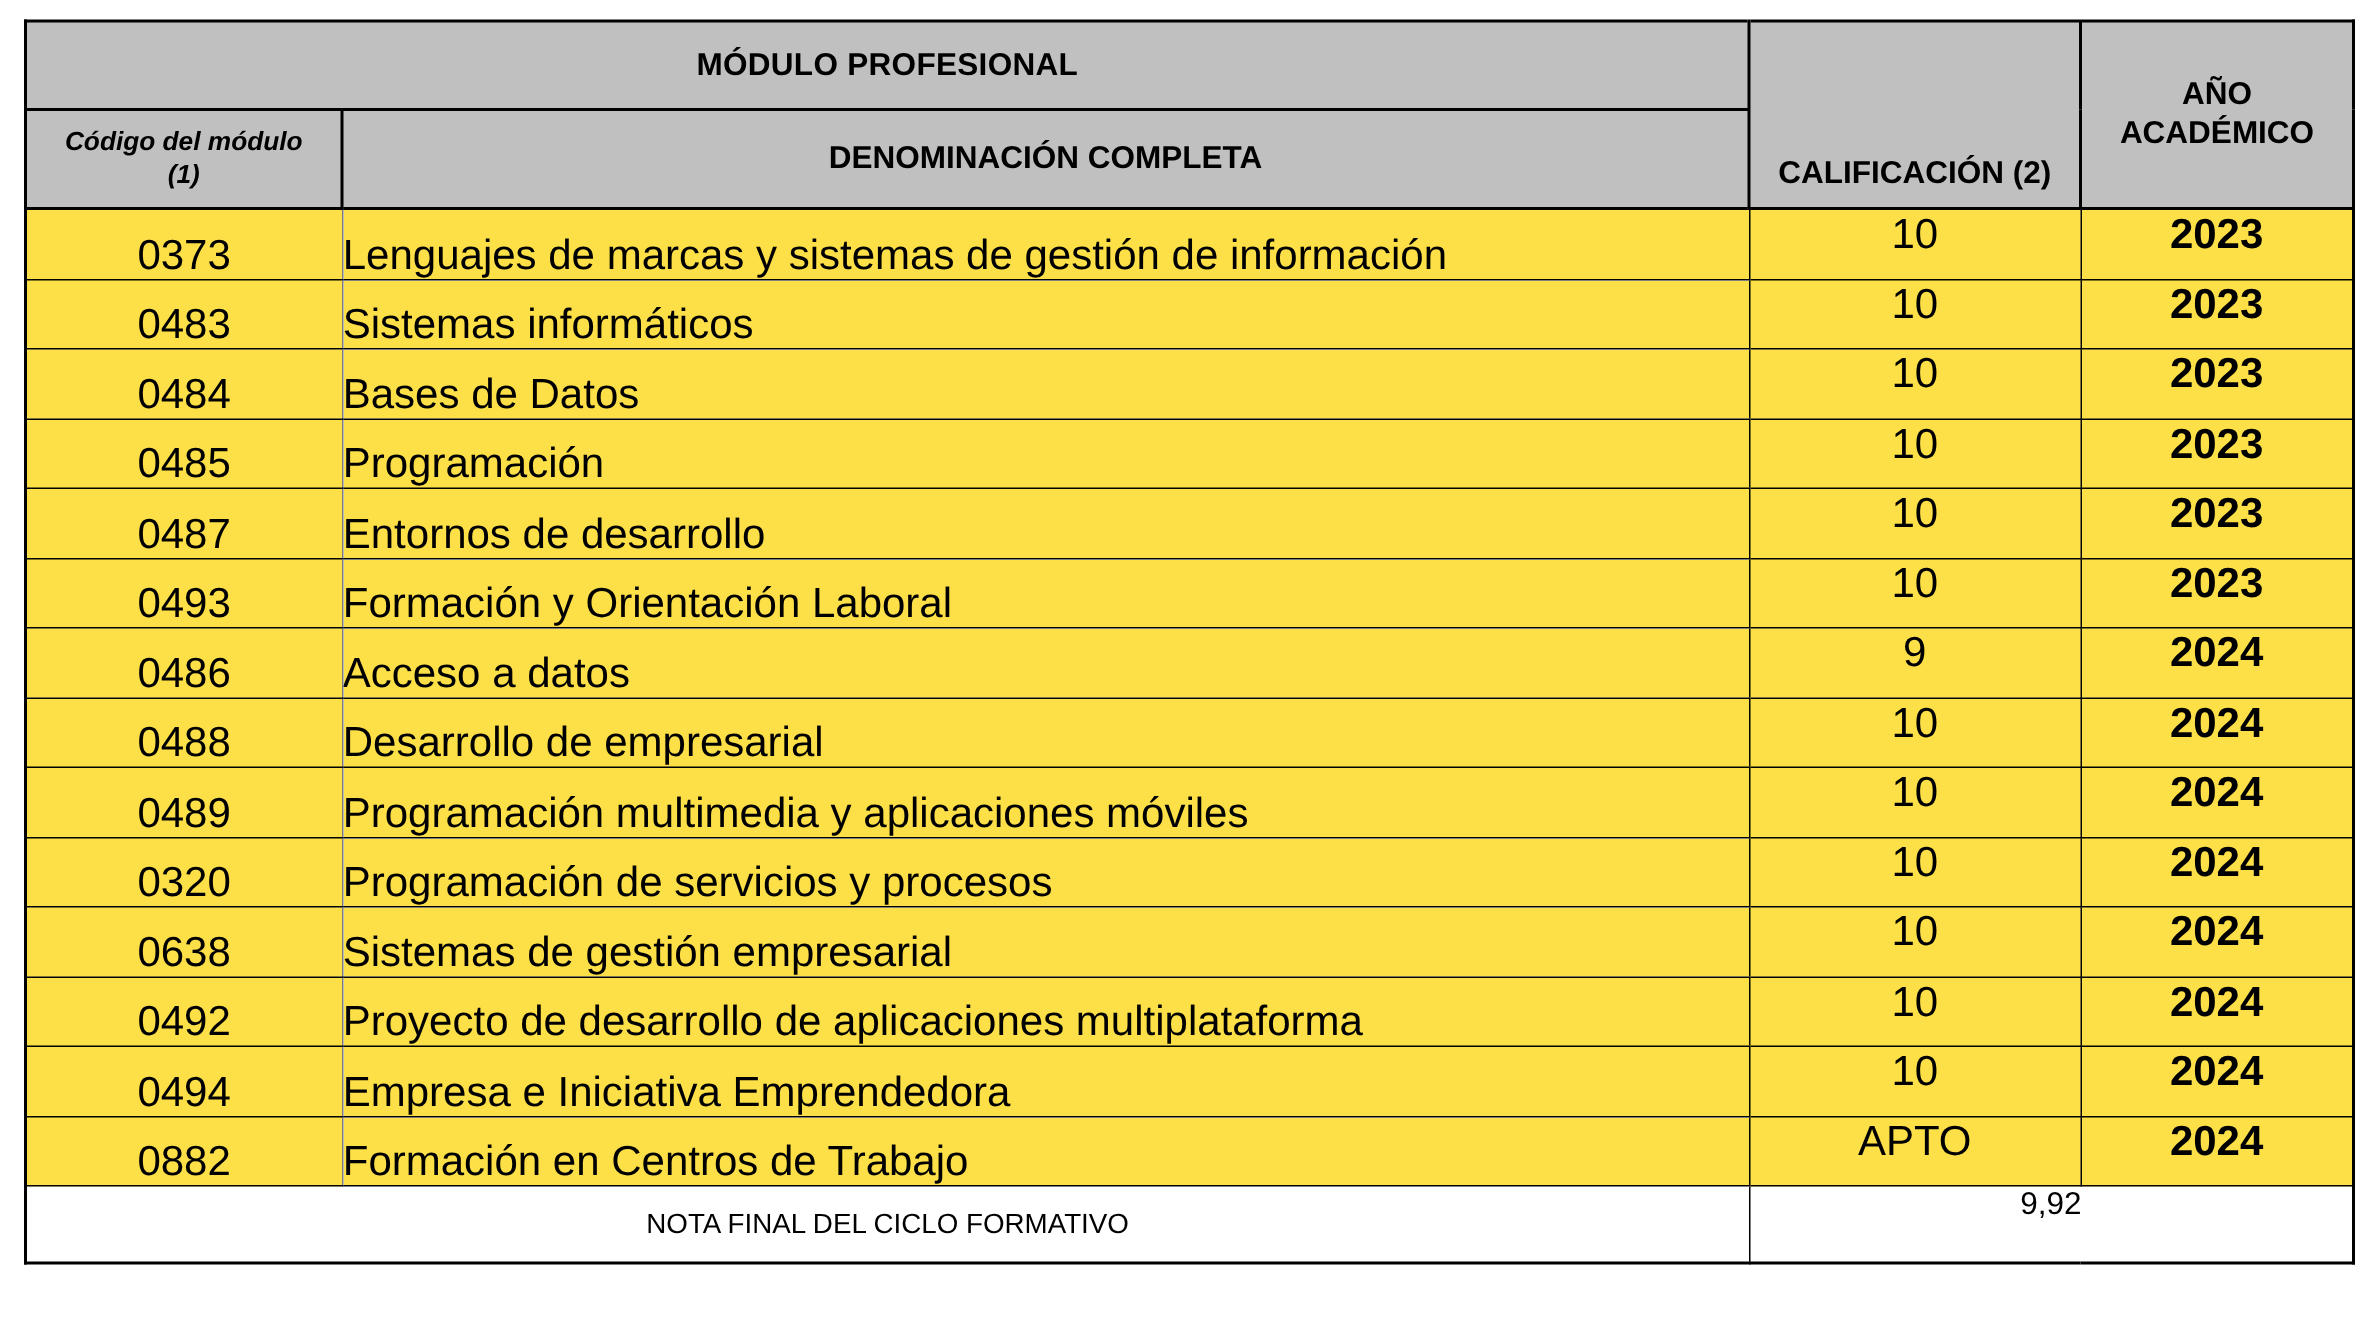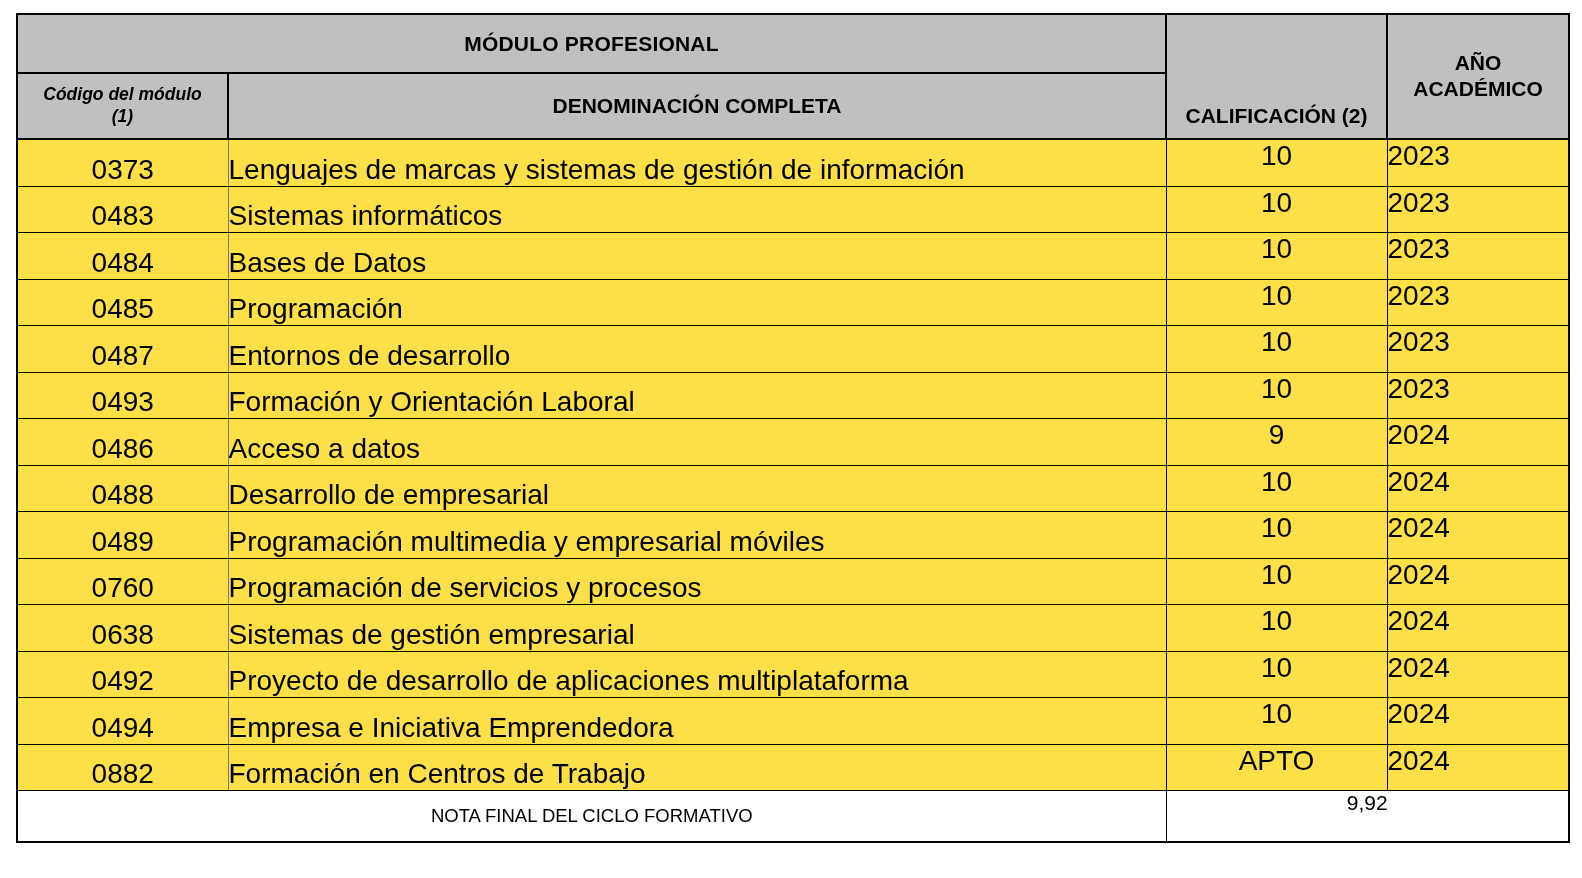--- a/index.html
+++ b/index.html
@@ -103,23 +103,24 @@
     overflow: hidden;
   }
   td.cell-grade {
     text-align: center;
     vertical-align: top;
     padding-top: 5px;
     border-left: 1.6px solid #000000;
     border-right: 1.6px solid #000000;
   }
   td.cell-year {
-    text-align: left;
+    text-align: center;
     vertical-align: top;
     padding-top: 5px;
+    font-weight: bold;
   }
 
   
   tr.final-row td {
     height: 50px;
     padding: 0;
     background: #ffffff;
     border-bottom: none;
   }
   td.final-label {
@@ -216,26 +217,26 @@
           <td class="cell-year">2024</td>
         </tr>
         <tr class="mod-row">
           <td class="cell-code">0488</td>
           <td class="cell-name">Desarrollo de empresarial</td>
           <td class="cell-grade">10</td>
           <td class="cell-year">2024</td>
         </tr>
         <tr class="mod-row">
           <td class="cell-code">0489</td>
-          <td class="cell-name">Programación multimedia y empresarial móviles</td>
-          <td class="cell-grade">10</td>
-          <td class="cell-year">2024</td>
-        </tr>
-        <tr class="mod-row">
-          <td class="cell-code">0760</td>
+          <td class="cell-name">Programación multimedia y aplicaciones móviles</td>
+          <td class="cell-grade">10</td>
+          <td class="cell-year">2024</td>
+        </tr>
+        <tr class="mod-row">
+          <td class="cell-code">0320</td>
           <td class="cell-name">Programación de servicios y procesos</td>
           <td class="cell-grade">10</td>
           <td class="cell-year">2024</td>
         </tr>
         <tr class="mod-row">
           <td class="cell-code">0638</td>
           <td class="cell-name">Sistemas de gestión empresarial</td>
           <td class="cell-grade">10</td>
           <td class="cell-year">2024</td>
         </tr>

